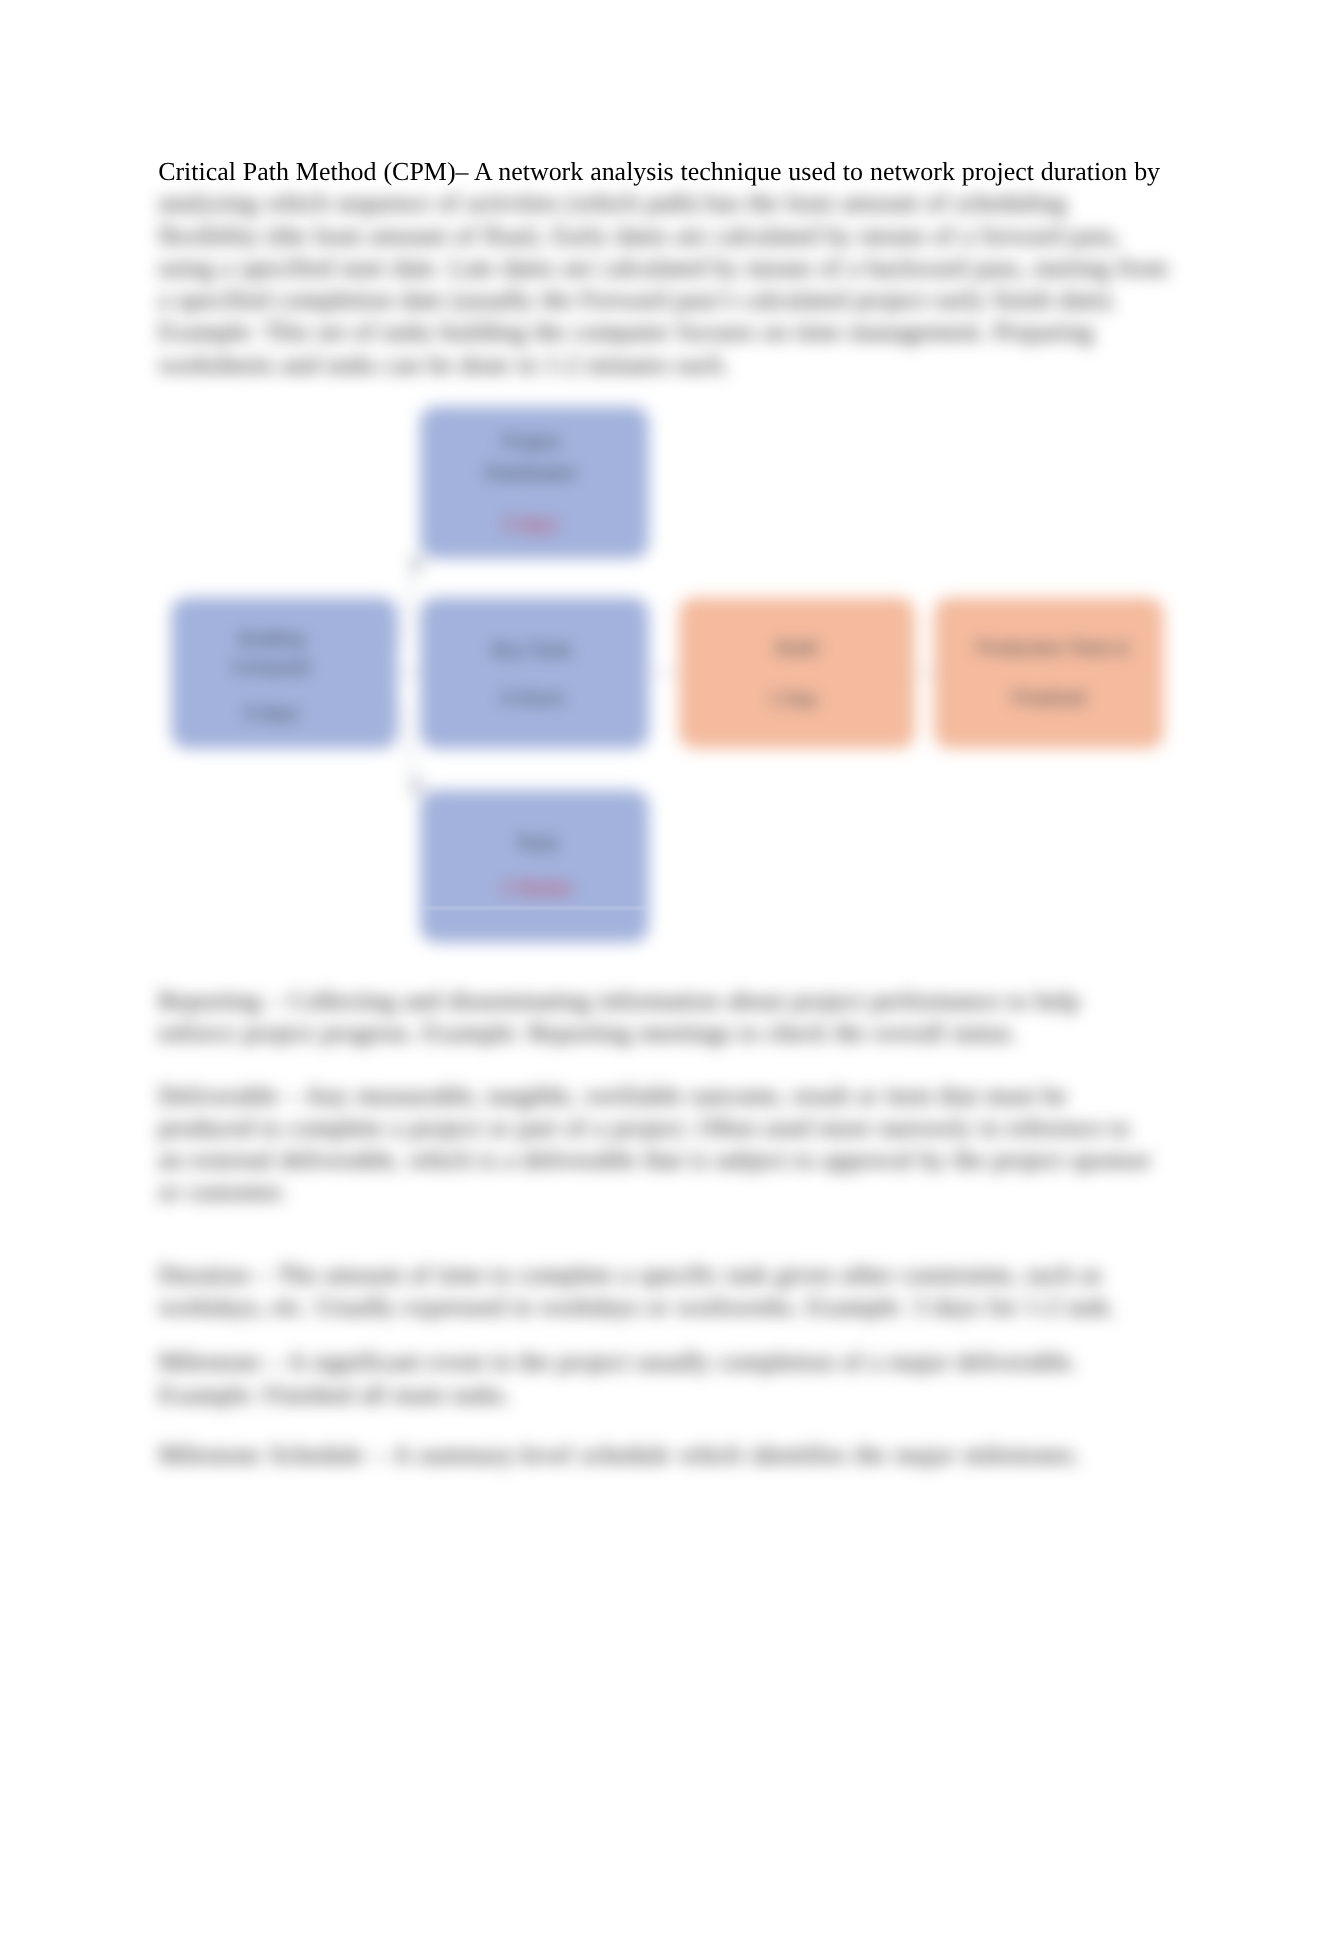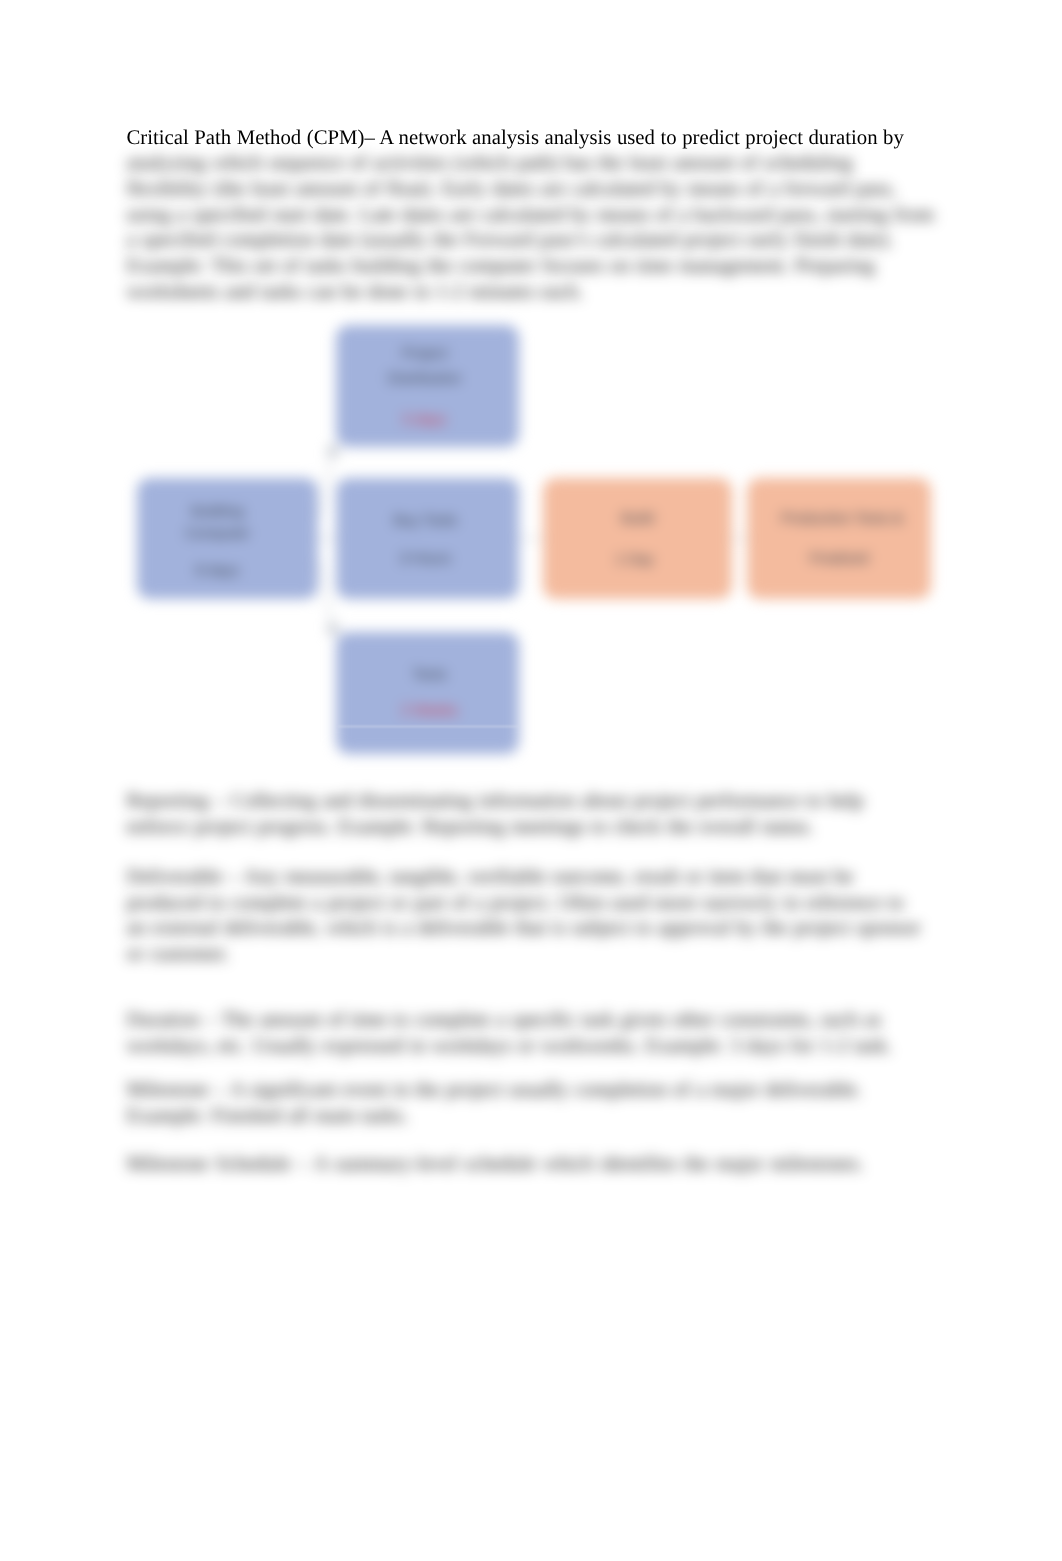--- a/index.html
+++ b/index.html
@@ -24,21 +24,21 @@
   .dnum{position:absolute;font-family:"Liberation Sans",sans-serif;font-size:14.7px;line-height:14.7px;color:#d03a52;text-align:center;}
   .diagblur{filter:blur(6.2px);}
   svg.conn{position:absolute;left:0;top:0;width:1062px;height:1561px;overflow:visible;}
   .hairline{position:absolute;height:1px;background:#d5dcee;filter:blur(1.2px);}
 </style>
 </head>
 <body>
 
 <div class="page">
 
-  <div class="tx" style="left:126.5px;top:125.5px;font-size:20.75px;word-spacing:0.35px;">Critical Path Method (CPM)– A network analysis analysis used to predict project duration by</div>
+  <div class="tx" style="left:126.5px;top:125.5px;font-size:20.75px;word-spacing:0.35px;">Critical Path Method (CPM)– A network analysis technique used to network project duration by</div>
   <div class="tx blur" style="left:126.5px;top:151.2px;">analyzing which sequence of activities (which path) has the least amount of scheduling</div>
   <div class="tx blur" style="left:126.5px;top:176.9px;">flexibility (the least amount of float). Early dates are calculated by means of a forward pass,</div>
   <div class="tx blur" style="left:126.5px;top:202.6px;">using a specified start date.  Late dates are calculated by means of a backward pass, starting from</div>
   <div class="tx blur" style="left:126.5px;top:228.3px;">a specified completion date (usually the Forward pass’s calculated project early finish date).</div>
   <div class="tx blur" style="left:126.5px;top:254px;">Example: This set of tasks building the computer focuses on time management. Preparing</div>
   <div class="tx blur" style="left:126.5px;top:279.7px;">worksheets and tasks can be done in 1-2 minutes each.</div>
 
   <div class="diagram diagblur">
     <svg class="conn">
       <g stroke="#b4bac4" stroke-width="1.1" fill="none">

